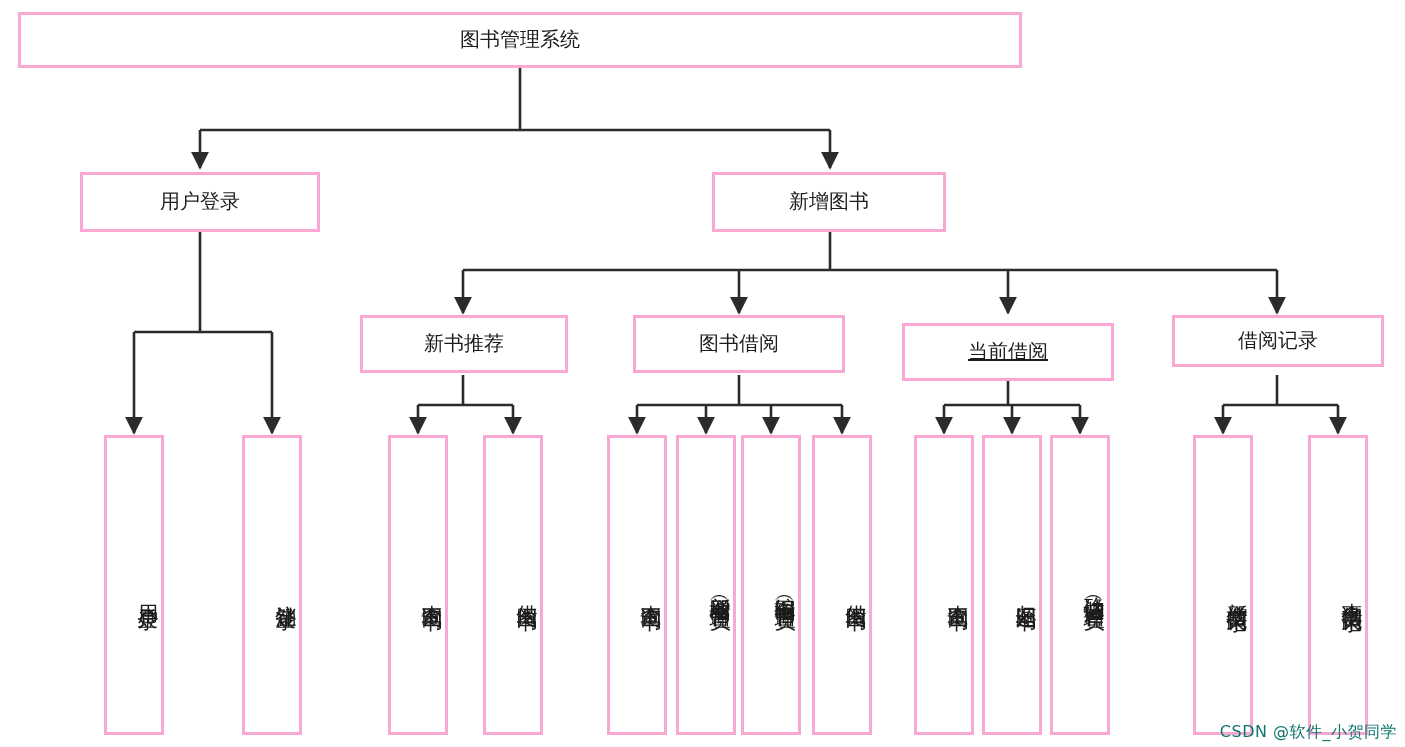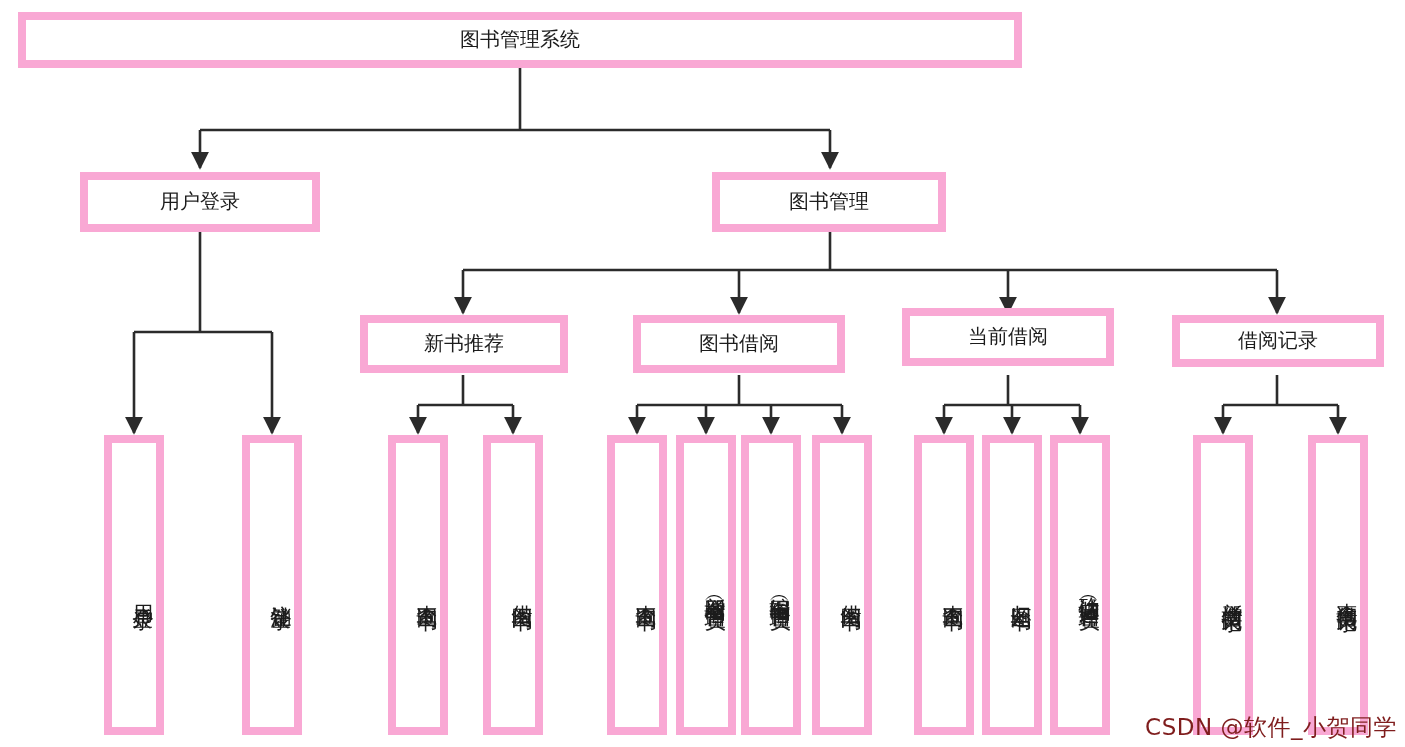--- a/index.html
+++ b/index.html
@@ -21,21 +21,21 @@
     position: absolute;
     left: 0;
     top: 0;
     width: 1405px;
     height: 747px;
     pointer-events: none;
   }
   .node {
     position: absolute;
     box-sizing: border-box;
-    border: 8px solid #f9a8d4;
+    border: 3px solid #f9a8d4;
     background: #ffffff;
     display: flex;
     align-items: center;
     justify-content: center;
     color: #1c1c1c;
     font-size: 20px;
     line-height: 1.28;
     text-align: center;
   }
   .node.vert {
@@ -50,22 +50,22 @@
   .node.vert.tall {
     padding-top: 8px;
   }
   .node-label {
     display: block;
   }
   #watermark {
     position: absolute;
     right: 8px;
     bottom: 4px;
-    font-size: 23px;
-    color: #7f1d1d;
+    font-size: 16px;
+    color: #0f766e;
     letter-spacing: 0.5px;
     white-space: nowrap;
   }
 </style>
 </head>
 <body>
 
 <div id="canvas">
 
   <svg id="wires" viewBox="0 0 1405 747" xmlns="http://www.w3.org/2000/svg">
@@ -120,32 +120,32 @@
 
   <div class="node" style="left:18px; top:12px; width:1004px; height:56px;">
     <span class="node-label">图书管理系统</span>
   </div>
 
   <div class="node" style="left:80px; top:172px; width:240px; height:60px;">
     <span class="node-label">用户登录</span>
   </div>
 
   <div class="node" style="left:712px; top:172px; width:234px; height:60px;">
-    <span class="node-label">图书管理</span>
+    <span class="node-label">新增图书</span>
   </div>
 
   <div class="node" style="left:360px; top:315px; width:208px; height:58px;justify-content:center;">
     <span class="node-label">新书推荐</span>
   </div>
 
   <div class="node" style="left:633px; top:315px; width:212px; height:58px;">
     <span class="node-label">图书借阅</span>
   </div>
 
-  <div class="node" style="left:902px; top:308px; width:212px; height:58px;">
+  <div class="node" style="left:902px; top:323px; width:212px; height:58px;text-decoration:underline;">
     <span class="node-label">当前借阅</span>
   </div>
 
   <div class="node" style="left:1172px; top:315px; width:212px; height:52px;">
     <span class="node-label">借阅记录</span>
   </div>
 
   <div class="node vert" style="left:104px; top:435px; width:60px; height:300px;">
     <span class="node-label">用户登录</span>
   </div>

